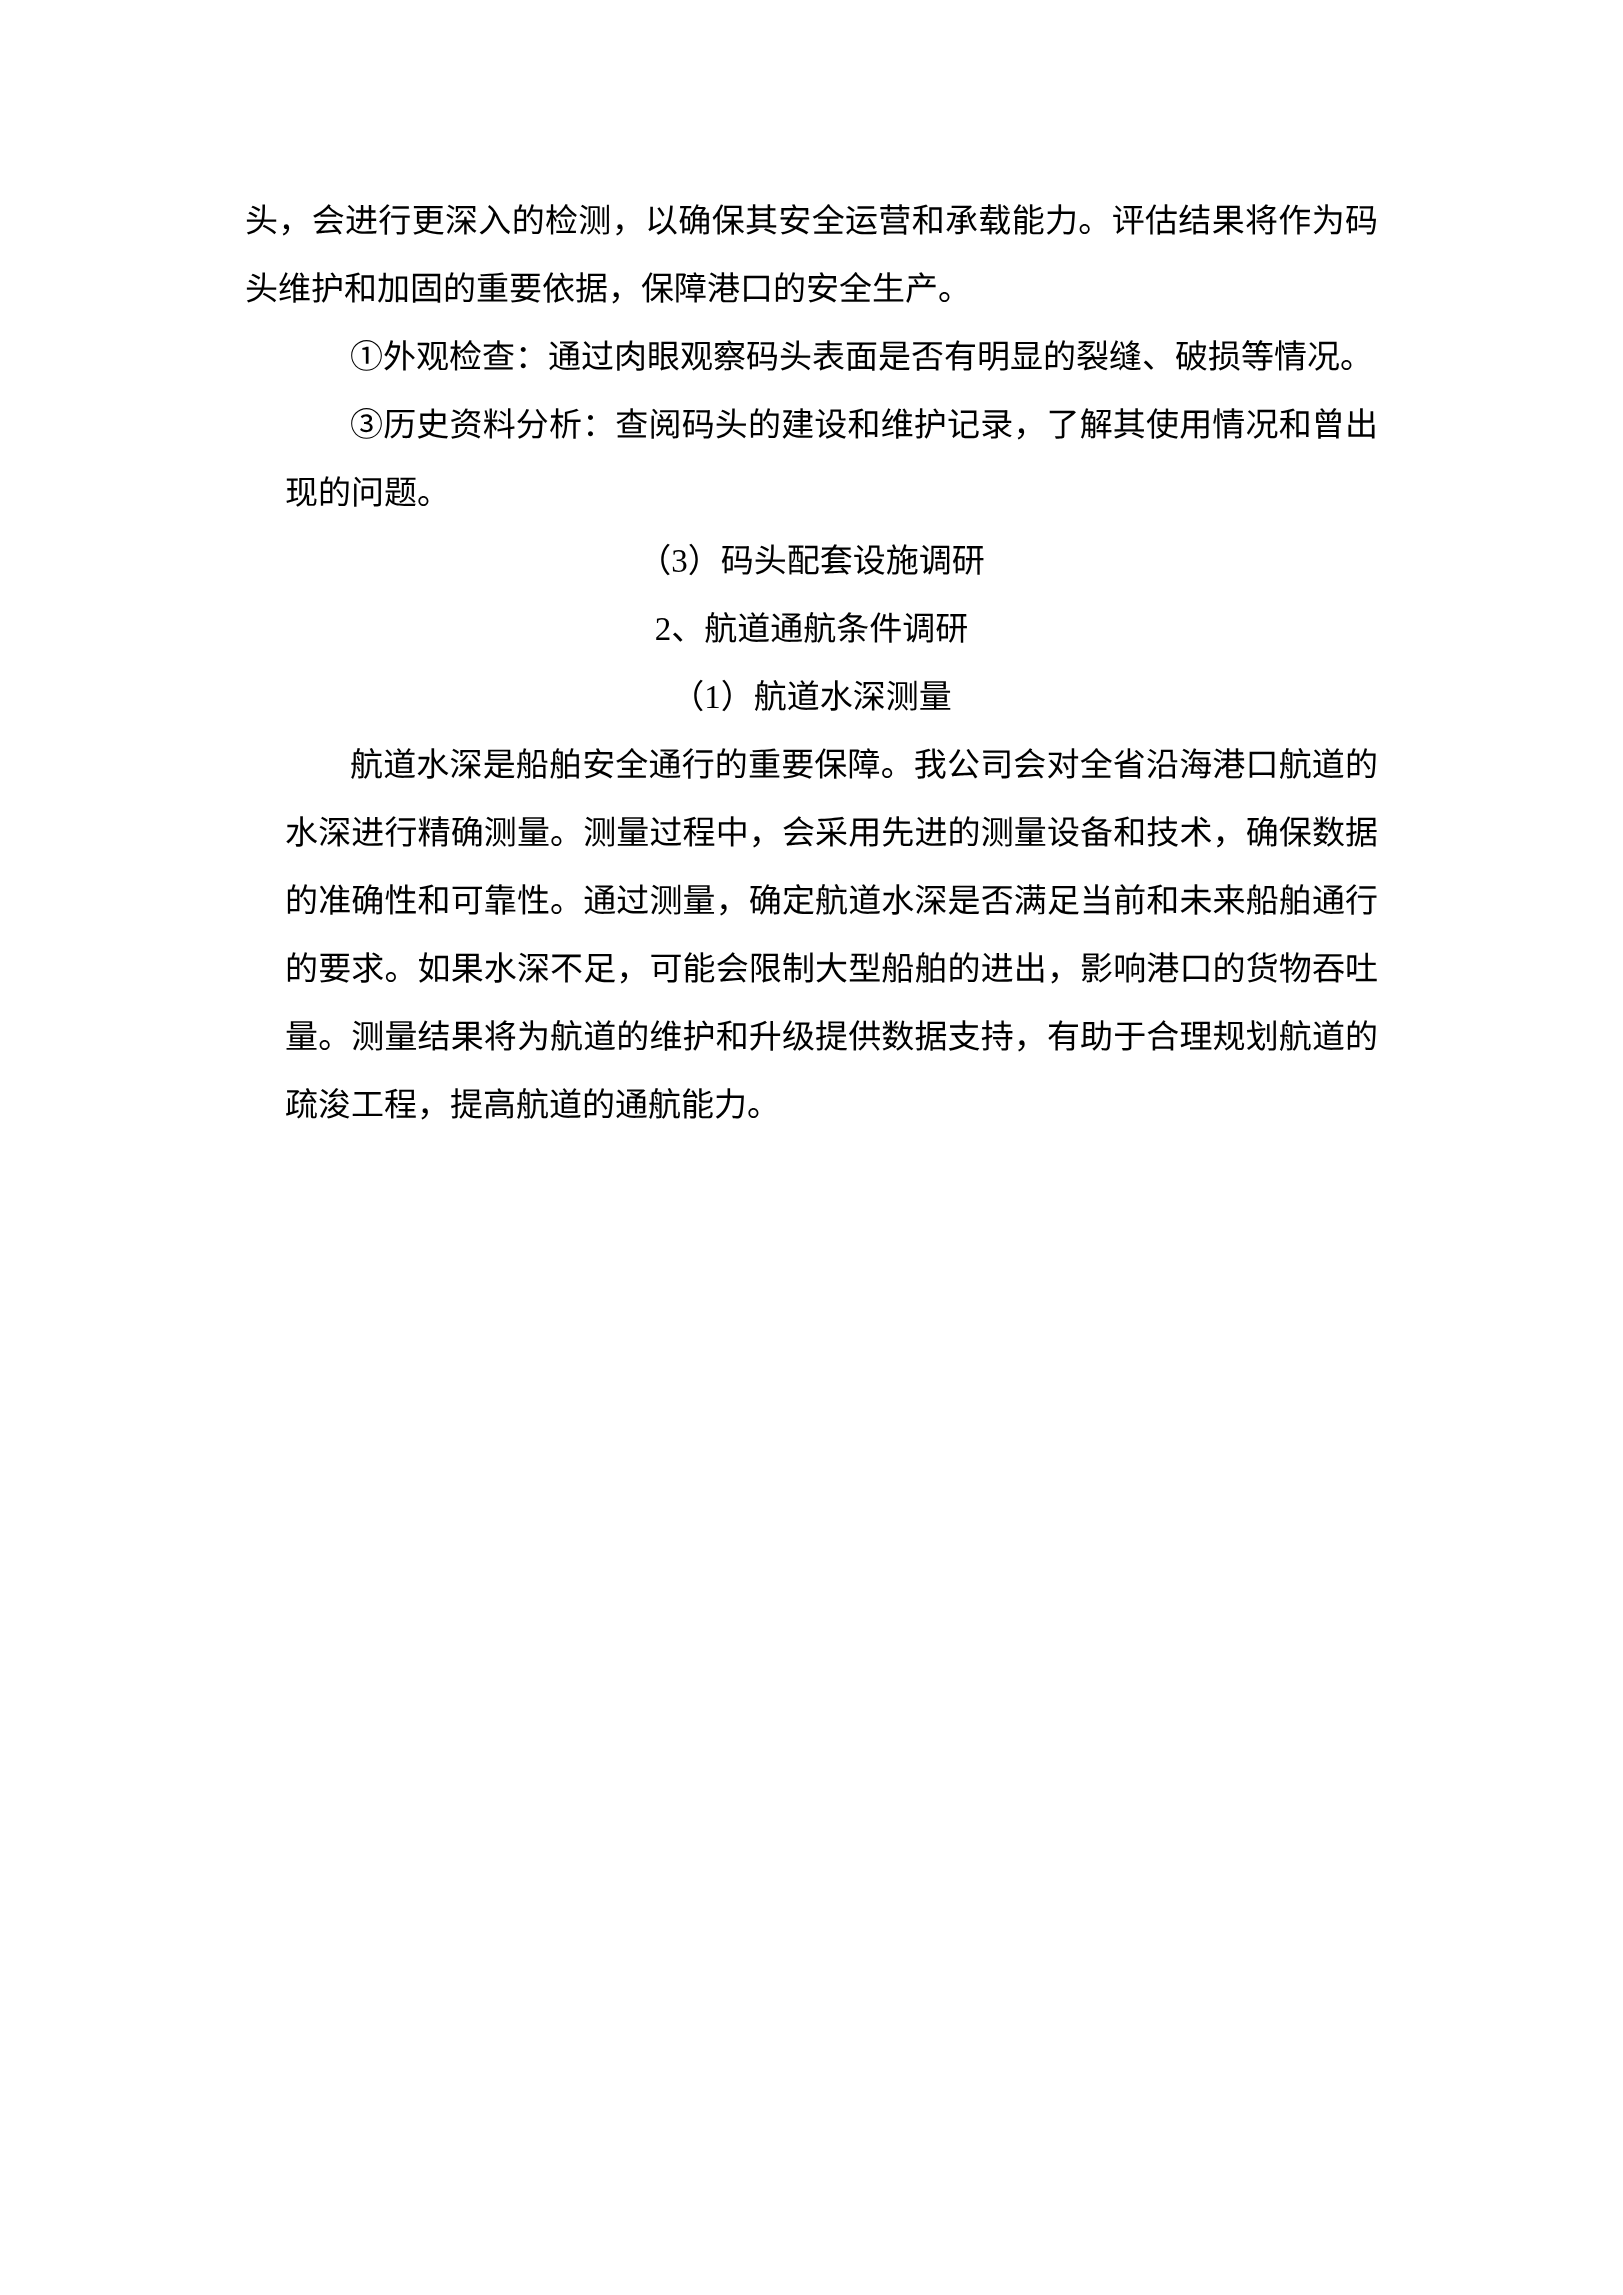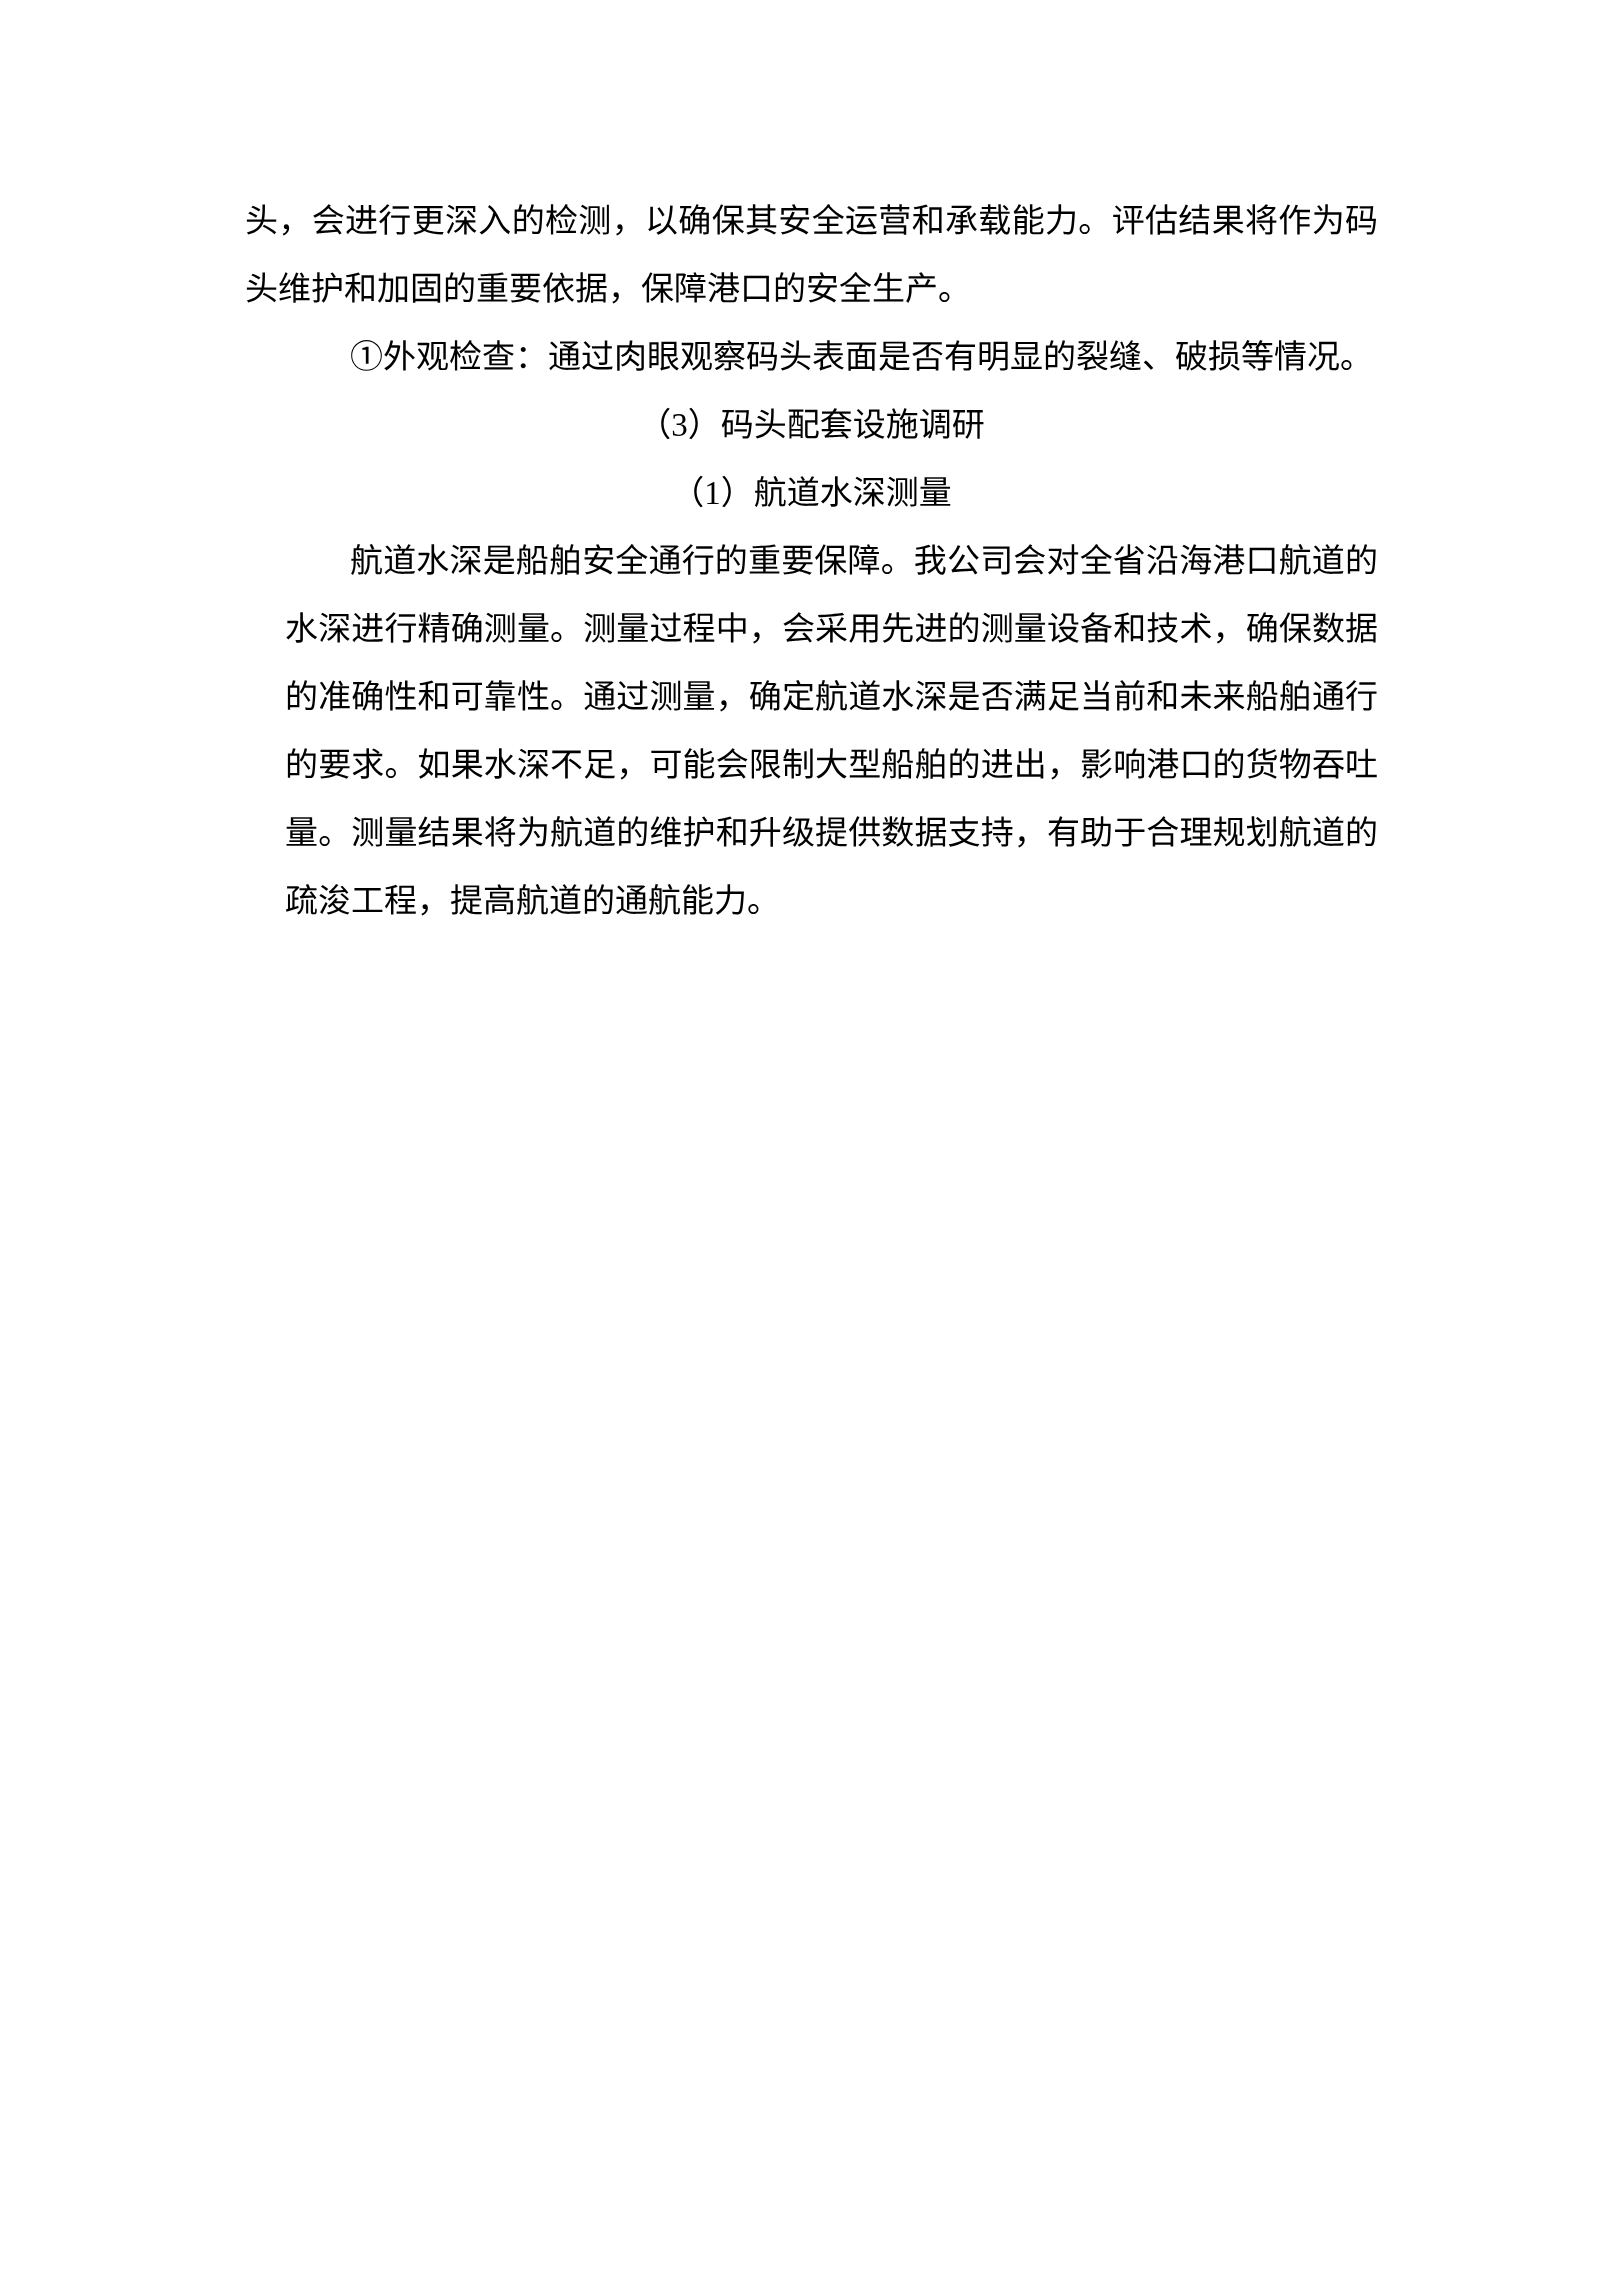--- a/index.html
+++ b/index.html
@@ -37,17 +37,19 @@
   .para.heading {
     text-align: center;
   }
 </style>
 </head>
 <body>
 
 <div class="page">
   <p class="para">头，会进行更深入的检测，以确保其安全运营和承载能力。评估结果将作为码头维护和加固的重要依据，保障港口的安全生产。</p>
   <p class="para indent">①外观检查：通过肉眼观察码头表面是否有明显的裂缝、破损等情况。</p>
+  <p class="para indent">③历史资料分析：查阅码头的建设和维护记录，了解其使用情况和曾出现的问题。</p>
   <p class="para heading">（3）码头配套设施调研</p>
+  <p class="para heading">2、航道通航条件调研</p>
   <p class="para heading">（1）航道水深测量</p>
   <p class="para indent">航道水深是船舶安全通行的重要保障。我公司会对全省沿海港口航道的水深进行精确测量。测量过程中，会采用先进的测量设备和技术，确保数据的准确性和可靠性。通过测量，确定航道水深是否满足当前和未来船舶通行的要求。如果水深不足，可能会限制大型船舶的进出，影响港口的货物吞吐量。测量结果将为航道的维护和升级提供数据支持，有助于合理规划航道的疏浚工程，提高航道的通航能力。</p>
 </div>
 
 
 </body></html>

